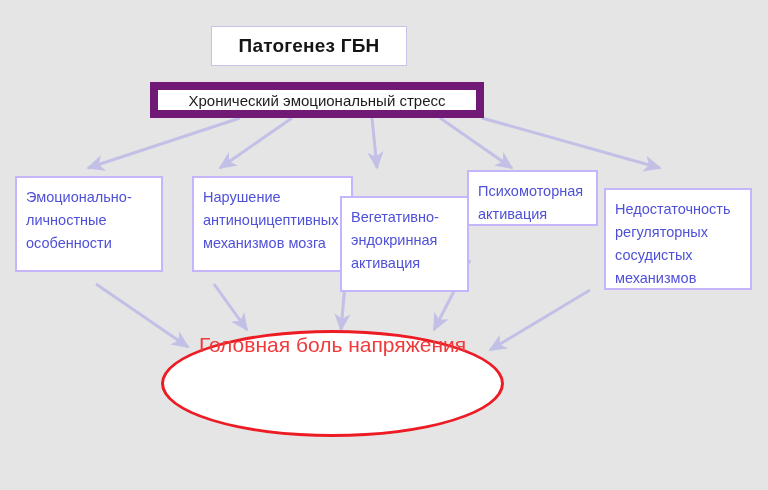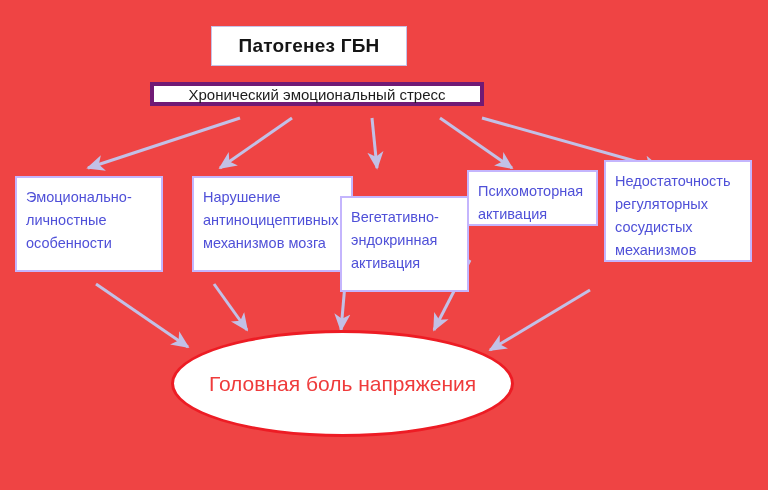--- a/index.html
+++ b/index.html
@@ -7,21 +7,21 @@
     padding: 0;
     background: #ffffff;
   }
   body {
     font-family: "Liberation Sans", "DejaVu Sans", sans-serif;
   }
   #canvas {
     position: relative;
     width: 768px;
     height: 490px;
-    background: #ef4444;
+    background: #e5e5e5;
     overflow: hidden;
   }
   #arrow-layer {
     position: absolute;
     left: 0;
     top: 0;
     width: 768px;
     height: 490px;
     pointer-events: none;
   }
@@ -50,22 +50,22 @@
     color: #151515;
     letter-spacing: 0.2px;
     white-space: nowrap;
   }
 
   
   #stress-box {
     left: 150px;
     top: 82px;
     width: 334px;
-    height: 24px;
-    border: 4px solid #701a75;
+    height: 36px;
+    border: 8px solid #701a75;
     display: flex;
     align-items: center;
     justify-content: center;
     z-index: 3;
   }
   #stress-box .label {
     font-size: 15px;
     color: #1c1c1c;
     white-space: nowrap;
   }
@@ -81,34 +81,33 @@
     line-height: 23px;
     color: #4f50d8;
     white-space: pre-line;
     display: block;
   }
 
   #factor-0 { left: 15px;  top: 176px; width: 148px; height: 96px; }
   #factor-1 { left: 172px; top: 176px; width: 161px; height: 96px; margin-left: 20px; }
   #factor-2 { left: 340px; top: 176px; width: 129px; height: 96px; margin-top: 20px; }
   #factor-3 { left: 467px; top: 170px; width: 131px; height: 56px; }
-  #factor-4 { left: 604px; top: 160px; width: 148px; height: 102px; }
+  #factor-4 { left: 604px; top: 188px; width: 148px; height: 102px; }
 
   
   #outcome-ellipse {
     position: absolute;
-    left: 171px;
+    left: 161px;
     top: 330px;
     width: 337px;
     height: 101px;
     border: 3px solid #ed1c24;
     border-radius: 50%;
     background: #ffffff;
     display: flex;
-    align-items: center;
     justify-content: center;
     z-index: 3;
   }
   #outcome-ellipse .label {
     font-size: 21px;
     color: #ef3b3b;
     white-space: nowrap;
   }
 </style>
 </head>

